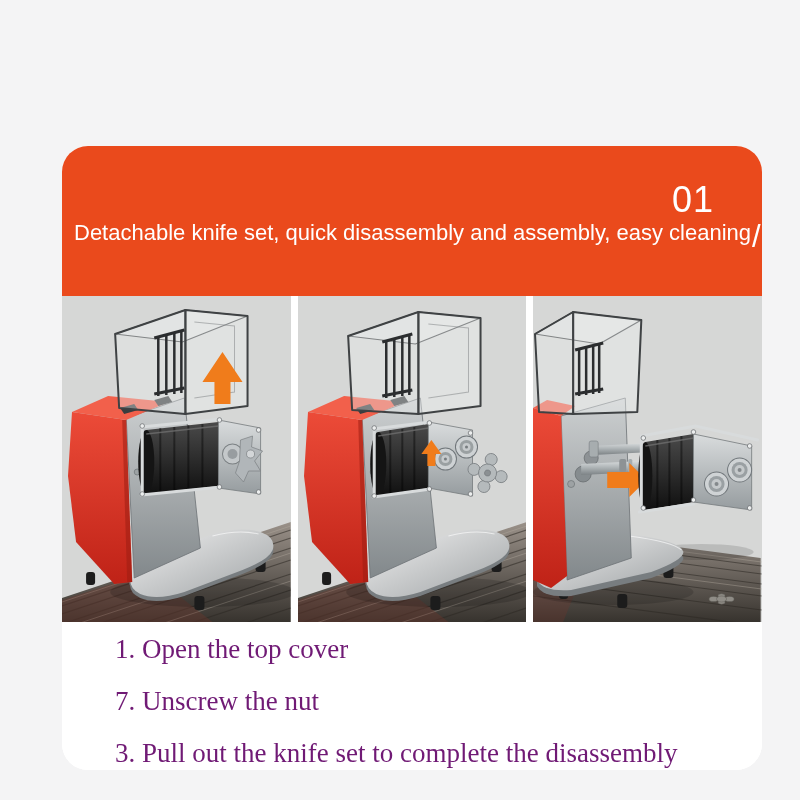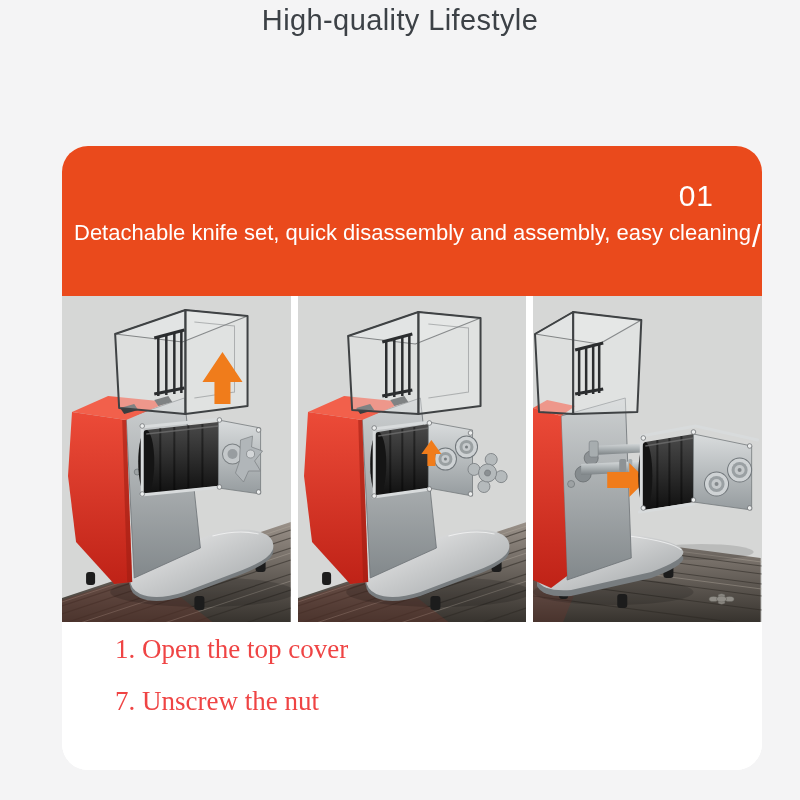--- a/index.html
+++ b/index.html
@@ -19,48 +19,47 @@
   }
   .banner {
     position:relative; height:150px; background:#ea4a1c; color:#ffffff;
   }
   .banner-title {
     position:absolute; left:12px; top:8px;
     font-family:"Liberation Serif", serif; font-size:33px; letter-spacing:-0.3px;
   }
   .banner-number {
     position:absolute; right:48px; top:33px;
-    font-size:30px; font-weight:500; letter-spacing:1px;
+    font-size:36px; font-weight:500; letter-spacing:1px;
   }
   .banner-sub {
     position:absolute; left:12px; top:66px;
     font-family:Liberation Sans, sans-serif; font-size:22px; white-space:nowrap;
   }
   .banner-sub .slash {
     display:inline-block; font-size:31px; transform:translateY(7px);
     margin-left:1px;
   }
   .panels {
     display:flex; gap:7px; height:326px; background:#ffffff;
   }
   .panel { flex:1; background:#d6d7d6; overflow:hidden; }
   .panel svg { display:block; width:100%; height:100%; }
   .steps {
     box-sizing:border-box; height:148px; background:#ffffff;
     padding:12px 0 0 53px;
-    font-family:"Liberation Serif", serif; font-size:27px; color:#ef4444;
+    font-family:"Liberation Serif", serif; font-size:27px; color:#701a75;
   }
   .step { height:30px; line-height:30px; margin-bottom:22px; }
 </style>
 </head>
 <body>
 
 <div id="screen">
 
-  <div class="page-title">High-quality Lifestyle</div>
 
   <div class="card">
 
     <div class="banner">
       <div class="banner-number">01</div>
       <div class="banner-sub"><span>Detachable knife set, quick disassembly and assembly, easy cleaning</span><span class="slash">/</span></div>
     </div>
 
     <div class="panels">
 
@@ -450,17 +449,18 @@
               <path d="M42,98 L70,93" stroke-width="3"></path>
           </g>
         </svg>
       </div>
 
     </div>
 
     <div class="steps">
       <div class="step">1. Open the top cover</div>
       <div class="step">7. Unscrew the nut</div>
+      <div class="step">3. Pull out the knife set to complete the disassembly</div>
     </div>
 
   </div>
 
 </div>
 
 </body></html>

